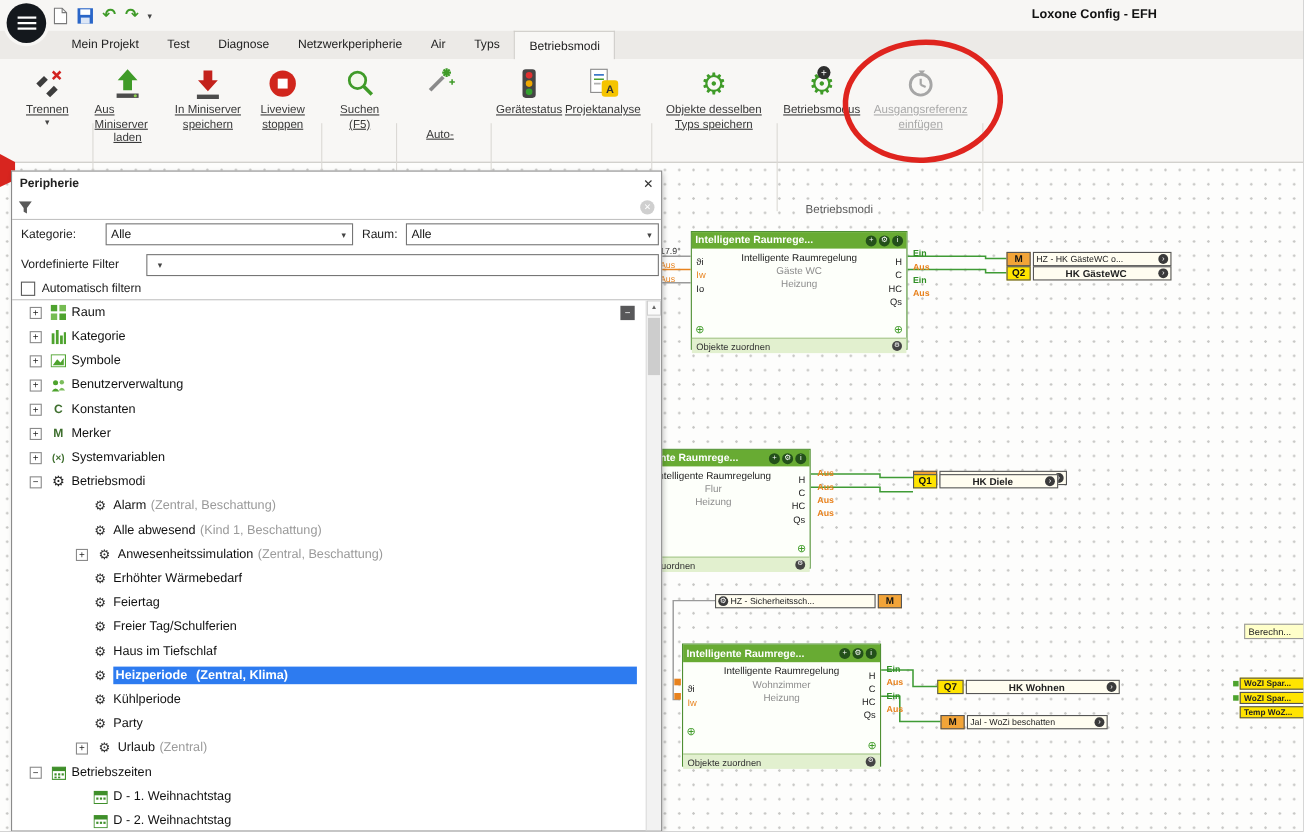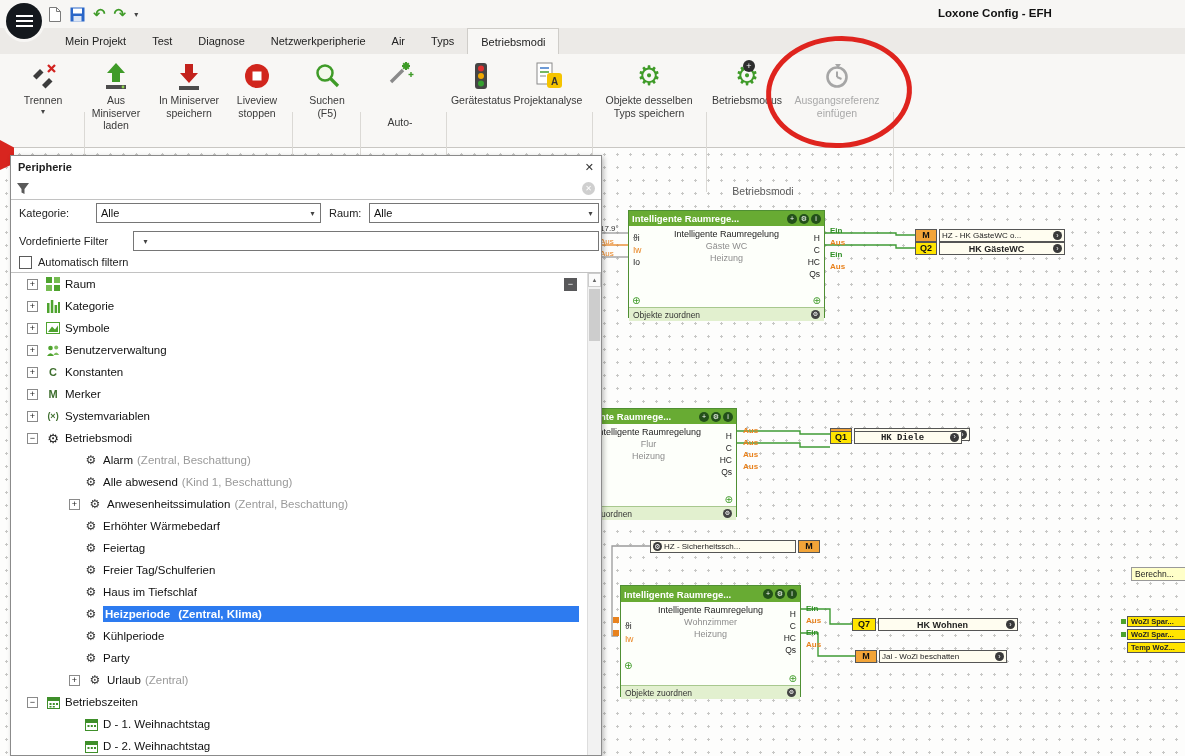--- a/index.html
+++ b/index.html
@@ -17,21 +17,21 @@
 
   
   .tabrow { position:absolute; left:0; top:28px; width:100%; height:26px; background:#eceae7; display:flex; align-items:stretch; padding-left:52px; }
   .tab { font-size:11px; color:#222; padding:0 13px; display:flex; align-items:center; cursor:default; }
   .tab.active { background:#f8f7f5; border:1px solid #cfcdc9; border-bottom:none; }
 
   
   .ribbon { position:absolute; left:0; top:54px; width:100%; height:94px; background:#f8f7f5; border-bottom:1px solid #c9c7c3; }
   .rbtn { position:absolute; top:4px; height:86px; display:flex; flex-direction:column; align-items:center; cursor:default; }
   .ricon { height:36px; display:flex; align-items:center; justify-content:center; }
-  .rlabel { font-size:10.5px; line-height:12.5px; color:#3a3a3a; text-align:center; }
+  .rlabel { font-size:10.5px; line-height:12.5px; color:#3a3a3a; text-align:left;text-decoration:underline; }
   .rbtn.disabled .rlabel { color:#a9a9a9; }
   .gear-glyph { font-size:27px; color:#3f9b28; line-height:30px; }
   .gear-badge { position:absolute; width:12px; height:12px; border-radius:50%; background:#2e2e2e; color:#fff; font-size:9px; line-height:12px; text-align:center; left:8px; top:2px; }
   .rsep { position:absolute; top:58px; width:1px; height:80px; background:#dbd9d5; }
   .rgroup-label { position:absolute; left:708px; top:131px; width:110px; text-align:center; font-size:10.5px; color:#5a5a5a; }
   .red-circle { position:absolute; left:766px; top:36px; width:146px; height:112px; border:5px solid #df241e; border-radius:50%; transform:rotate(-4deg); z-index:60; pointer-events:none; }
 
   
   .canvas { position:absolute; left:0; top:148px; width:1185px; height:608px; background:#fdfdfc; background-image:radial-gradient(circle, #c7c7c5 1px, transparent 1.3px); background-size:13px 13px; }
   .wires { position:absolute; left:0; top:0; width:1185px; height:756px; z-index:4; pointer-events:none; }
@@ -209,21 +209,21 @@
 
   <div class="refrow" style="left:830px; top:428px;">
     <span class="rtag m">M</span>
     <span class="rbox" style="width:116px;">
         <span class="rtext">HZ - HK Diele offen</span>
         <span class="rcirc">›</span>
       </span>
   </div>
   <div class="refrow" style="left:830px; top:431px;justify-content:flex-end;">
     <span class="rtag q">Q1</span>
-    <span class="rbox bold" style="width:108px;font-family:Liberation Mono, monospace;">
+    <span class="rbox bold" style="width:108px;">
         <span class="rtext">HK Diele</span>
         <span class="rcirc">›</span>
       </span>
   </div>
 
   <div class="refrow" style="left:650px; top:540px;">
     <span class="rbox" style="width:146px; margin-left:0;">
         <span class="rcirc pre">⚙</span>
         <span class="rtext">HZ - Sicherheitssch...</span>
       </span>

